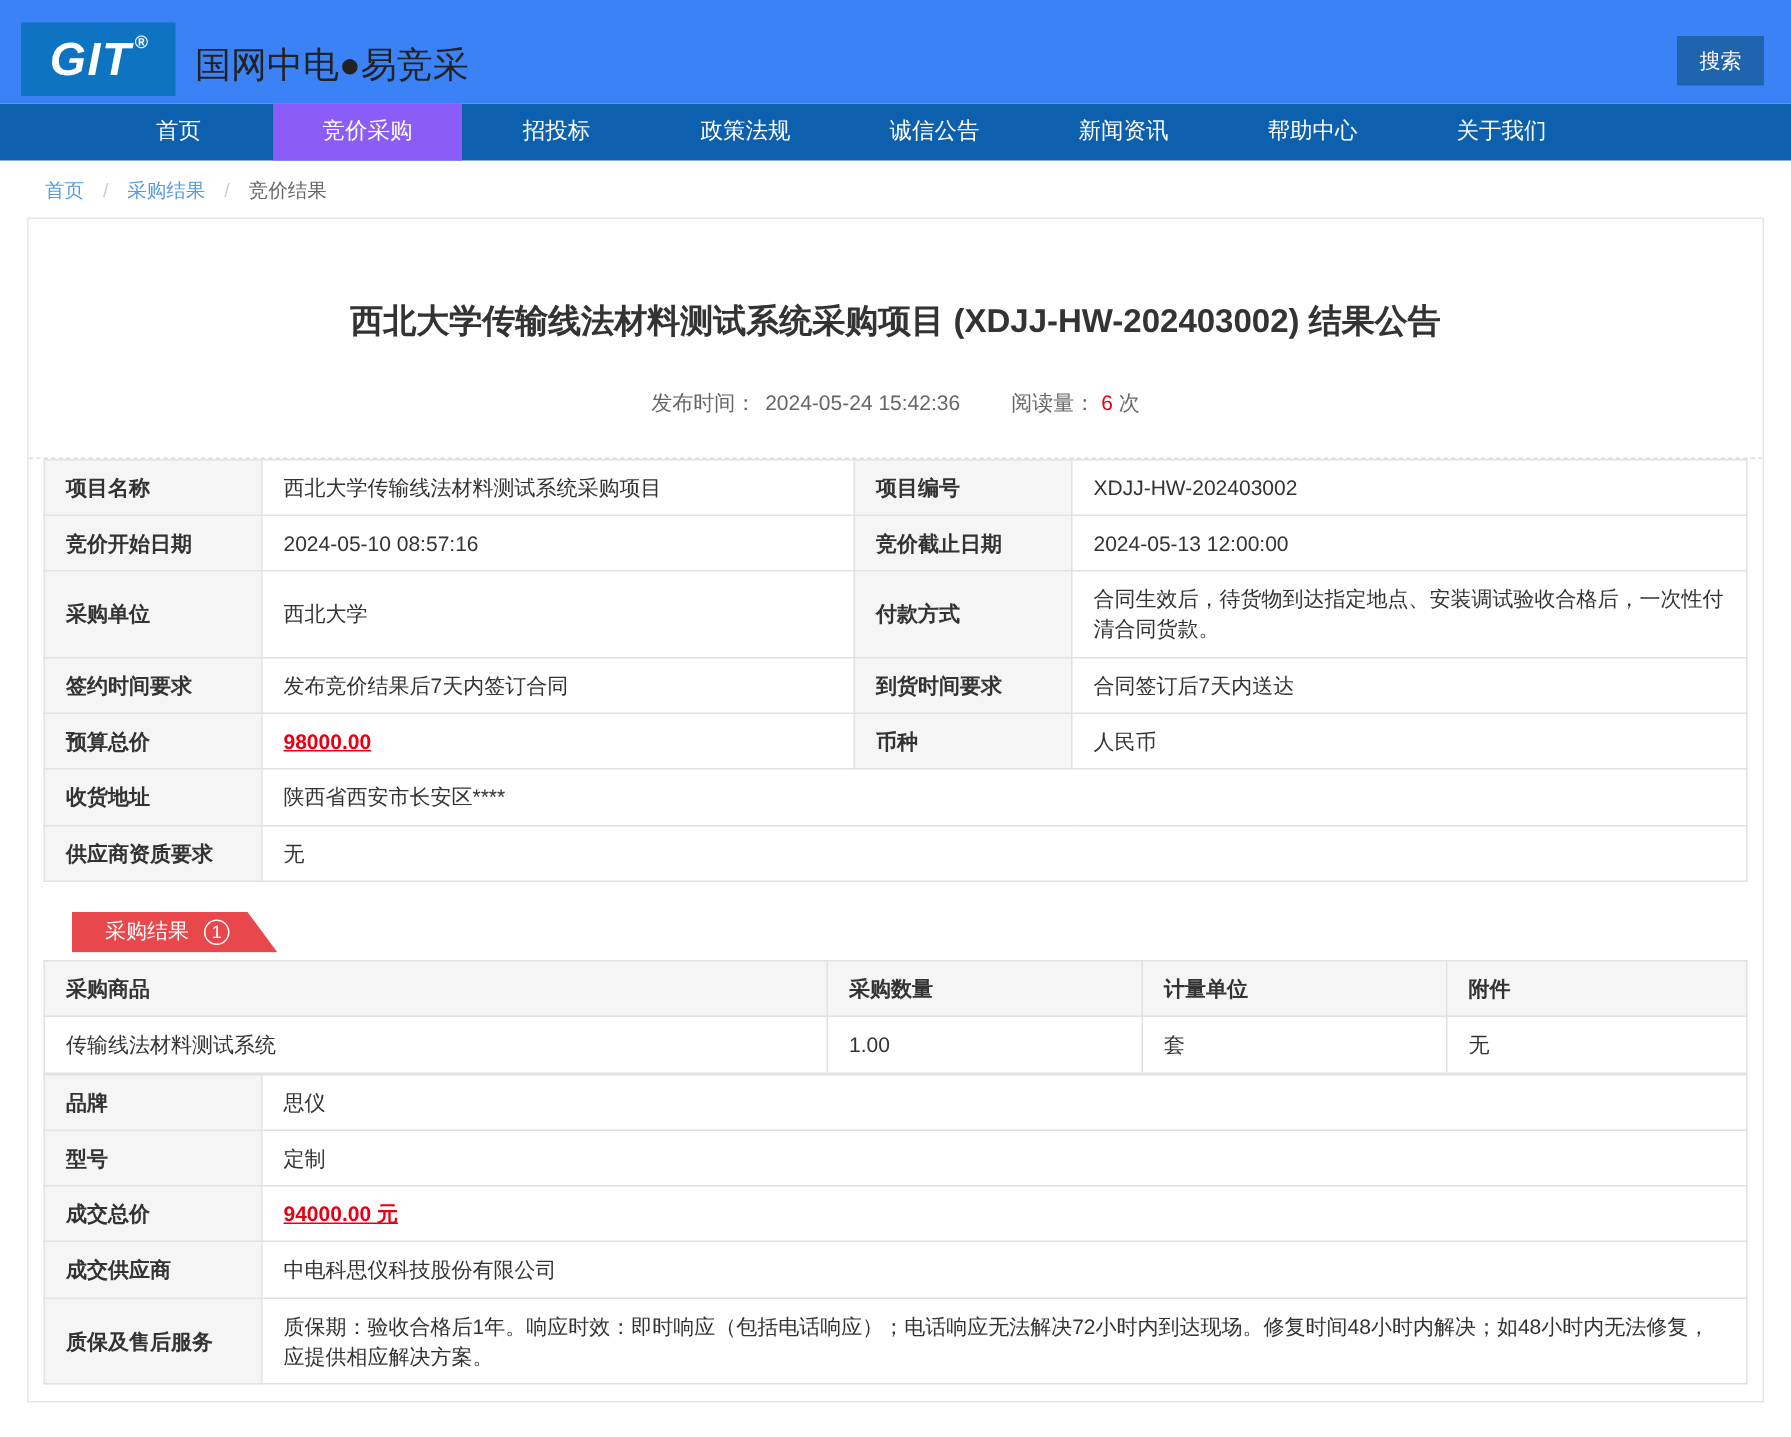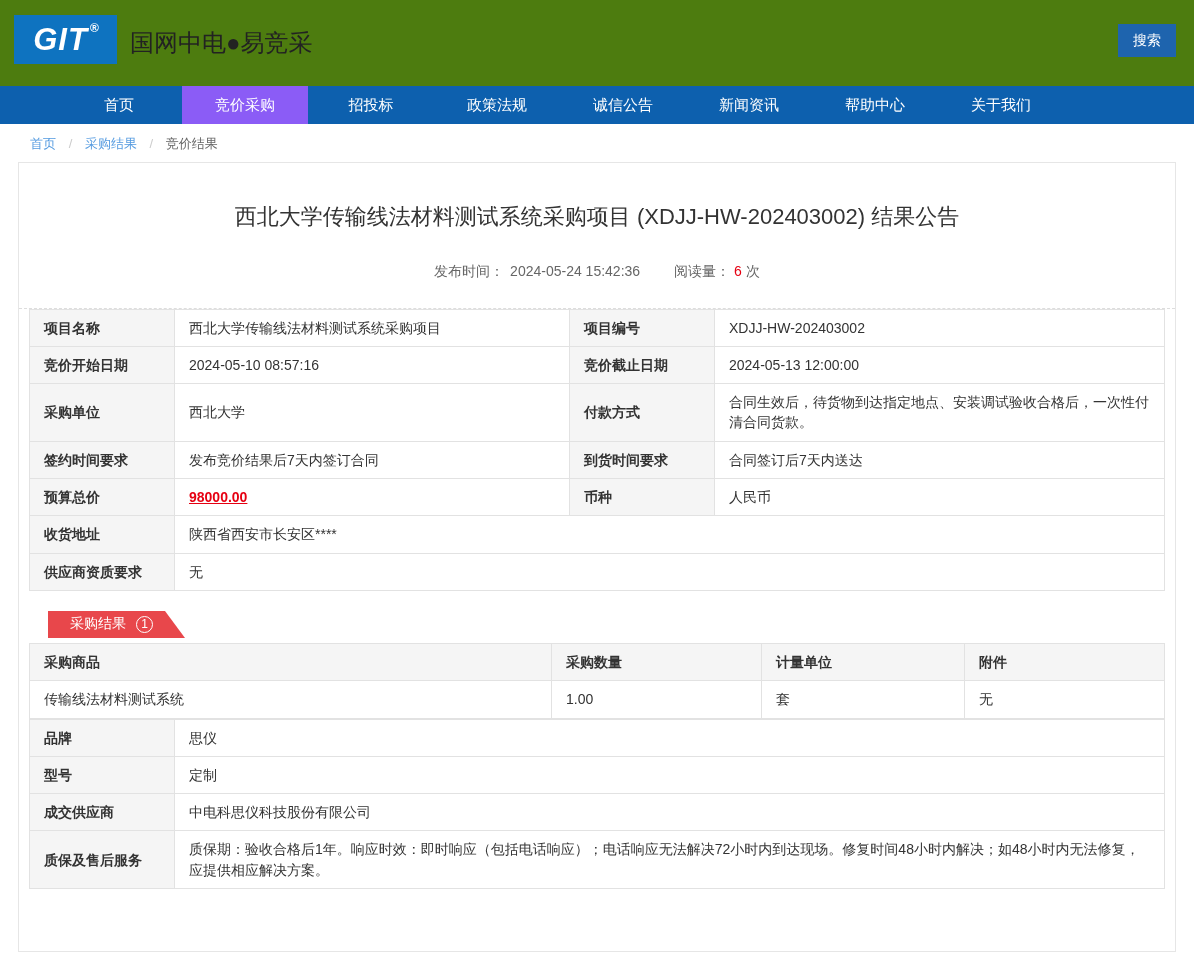--- a/index.html
+++ b/index.html
@@ -3,21 +3,21 @@
 <meta charset="utf-8">
 <style>
   * { margin:0; padding:0; box-sizing:border-box; }
   html,body { background:#fff; }
   body {
     width:1194px; height:958px; margin:0 auto; position:relative;
     font-family:"Liberation Sans","DejaVu Sans",sans-serif; color:#333; overflow:hidden;
   }
 
   
-  .site-header { position:relative; height:86px; background:#4d7c0f; }
+  .site-header { position:relative; height:69px; background:#3b82f6; }
   .logo-box {
     position:absolute; left:14px; top:15px; width:103px; height:49px;
     background:#0e73c0; color:#fff; display:flex; align-items:center; justify-content:center;
     font-weight:bold; font-style:italic; font-size:31px; letter-spacing:1px; cursor:pointer;
   }
   .logo-reg { font-size:12px; font-style:normal; position:relative; top:-12px; left:2px; }
   .site-name {
     position:absolute; left:130px; top:27px; font-size:24px; font-weight:normal; color:#222;text-align:right;
   }
   .search-box { position:absolute; right:18px; top:24px; display:flex; height:33px; }
@@ -42,22 +42,22 @@
   .breadcrumb { padding:11px 0 9px 30px; font-size:13px; }
   .crumb-link { color:#559be0; text-decoration:none; cursor:pointer; }
   .crumb-sep { margin:0 9px; color:#ccc; }
   .crumb-current { color:#666; }
 
   
   .card {
     margin:0 18px; border:1px solid #e6e6e6; height:790px; background:#fff;
   }
   .article-title {
-    text-align:center; font-size:22px; font-weight:normal; color:#333;
-    margin:40px 40px 0 40px; line-height:1.3;
+    text-align:center; font-size:22px; font-weight:bold; color:#333;
+    margin:54px 40px 0 40px; line-height:1.3;
   }
   .article-meta { text-align:center; margin-top:31px; font-size:14px; color:#666; }
   .meta-time { margin-left:6px; }
   .meta-views-label { margin-left:34px; }
   .views-count { color:#e60012; margin:0 4px; }
   .dashed-divider { border-bottom:1px dashed #ddd; margin:27px 0 0 0; }
 
   
   table.grid {
     width:1136px; margin:0 auto; border-collapse:collapse; font-size:14px; table-layout:fixed;
@@ -213,20 +213,24 @@
     <tbody>
         <tr>
       <td class="cell-label">品牌</td>
       <td>思仪</td>
     </tr>
     <tr>
       <td class="cell-label">型号</td>
       <td>定制</td>
     </tr>
     <tr>
+      <td class="cell-label">成交总价</td>
+      <td class="red-text">94000.00 元</td>
+    </tr>
+    <tr>
       <td class="cell-label">成交供应商</td>
       <td>中电科思仪科技股份有限公司</td>
     </tr>
     <tr>
       <td class="cell-label">质保及售后服务</td>
       <td>质保期：验收合格后1年。响应时效：即时响应（包括电话响应）；电话响应无法解决72小时内到达现场。修复时间48小时内解决；如48小时内无法修复，应提供相应解决方案。</td>
     </tr>
   </tbody>
     </table>
 

